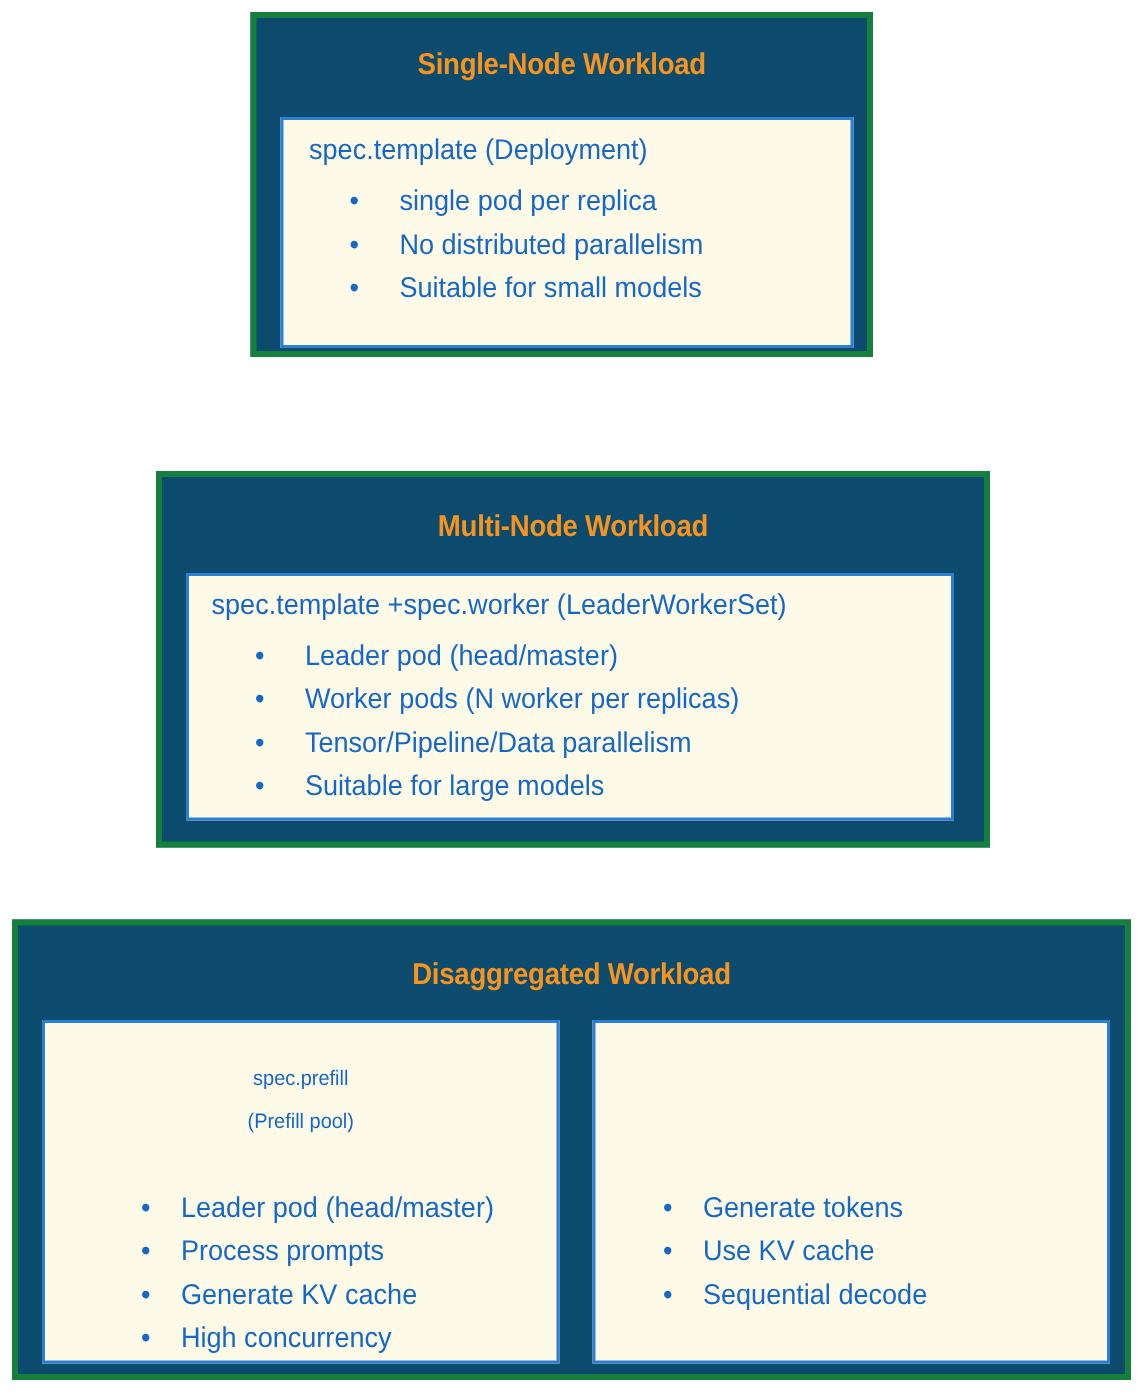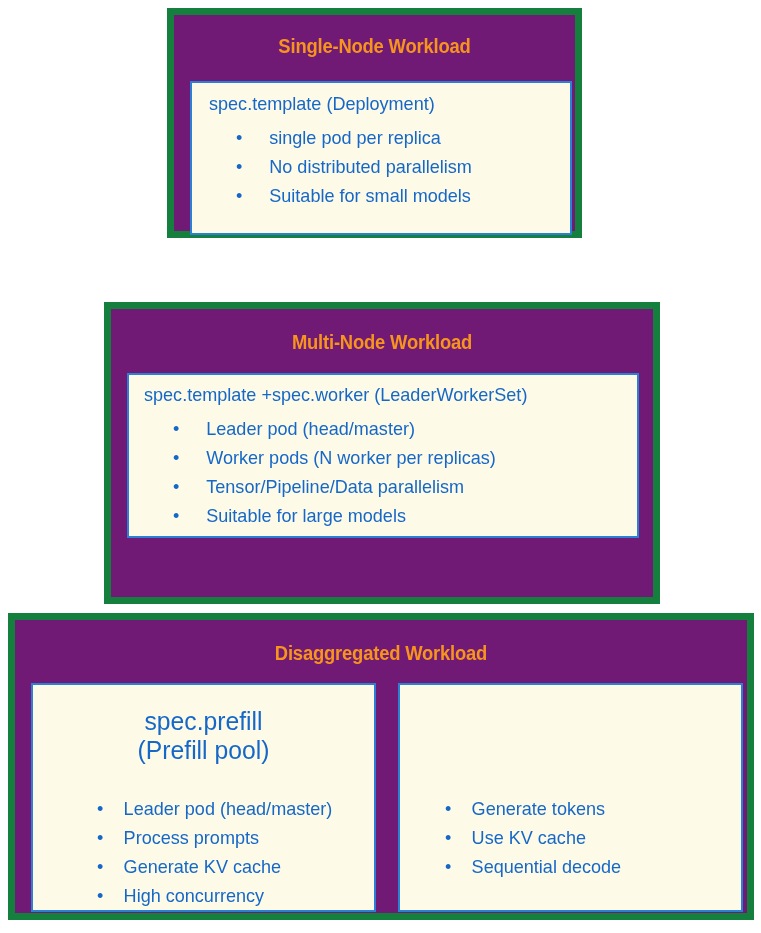--- a/index.html
+++ b/index.html
@@ -12,22 +12,22 @@
     height: 933px;
     position: relative;
     font-family: "Liberation Sans", sans-serif;
     -webkit-font-smoothing: antialiased;
   }
 
   
   .card {
     position: absolute;
     box-sizing: border-box;
-    border: 7px solid #15803d;
-    background: #701a75;
+    border: 4px solid #15803d;
+    background: #0c4a6e;
   }
   .panel {
     position: absolute;
     box-sizing: border-box;
     border: 2px solid #2b80d6;
     background: #fdfae8;
   }
 
   .card-title {
     position: absolute;
@@ -72,40 +72,40 @@
 
   
   #card-single { left: 167px; top: 8px; width: 415px; height: 230px; }
   #card-single .card-title { top: 20px; font-size: 20px; }
   #panel-single { left: 16px; top: 66px; width: 382px; height: 154px; }
   #panel-single .spec-head { position: absolute; left: 17px; top: 10px; font-size: 19px; }
   #panel-single ul.bullets { position: absolute; left: 44px; top: 40px; }
   #panel-single ul.bullets li { font-size: 19px; line-height: 29px; padding-left: 35px; }
 
   
-  #card-multi { left: 104px; top: 302px; width: 556px; height: 302px; }
+  #card-multi { left: 104px; top: 314px; width: 556px; height: 251px; }
   #card-multi .card-title { top: 22px; font-size: 20px; }
   #panel-multi { left: 16px; top: 64px; width: 512px; height: 165px; }
   #panel-multi .spec-head { position: absolute; left: 15px; top: 9px; font-size: 19px; }
   #panel-multi ul.bullets { position: absolute; left: 44px; top: 39px; }
   #panel-multi ul.bullets li { font-size: 19px; line-height: 29px; padding-left: 35px; }
 
   
   #card-disagg { left: 8px; top: 613px; width: 746px; height: 307px; }
   #card-disagg .card-title { top: 22px; font-size: 20px; }
 
   #panel-prefill { left: 16px; top: 63px; width: 345px; height: 229px; }
   #panel-decode  { left: 383px; top: 63px; width: 345px; height: 229px; }
 
   .pool-head {
     position: absolute;
     left: 0; right: 0;
     text-align: center;
     color: #1668c8;
-    font-size: 26px;
+    font-size: 14px;
     line-height: 29px;
   }
   .pool-head span { display: block; transform: scaleX(0.95); }
 
   #panel-prefill .pool-head { top: 22px; }
   #panel-decode  .pool-head { top: 22px; }
 
   #panel-prefill ul.bullets { position: absolute; left: 64px; top: 109px; }
   #panel-decode  ul.bullets { position: absolute; left: 45px; top: 109px; }
   #panel-prefill ul.bullets li,

